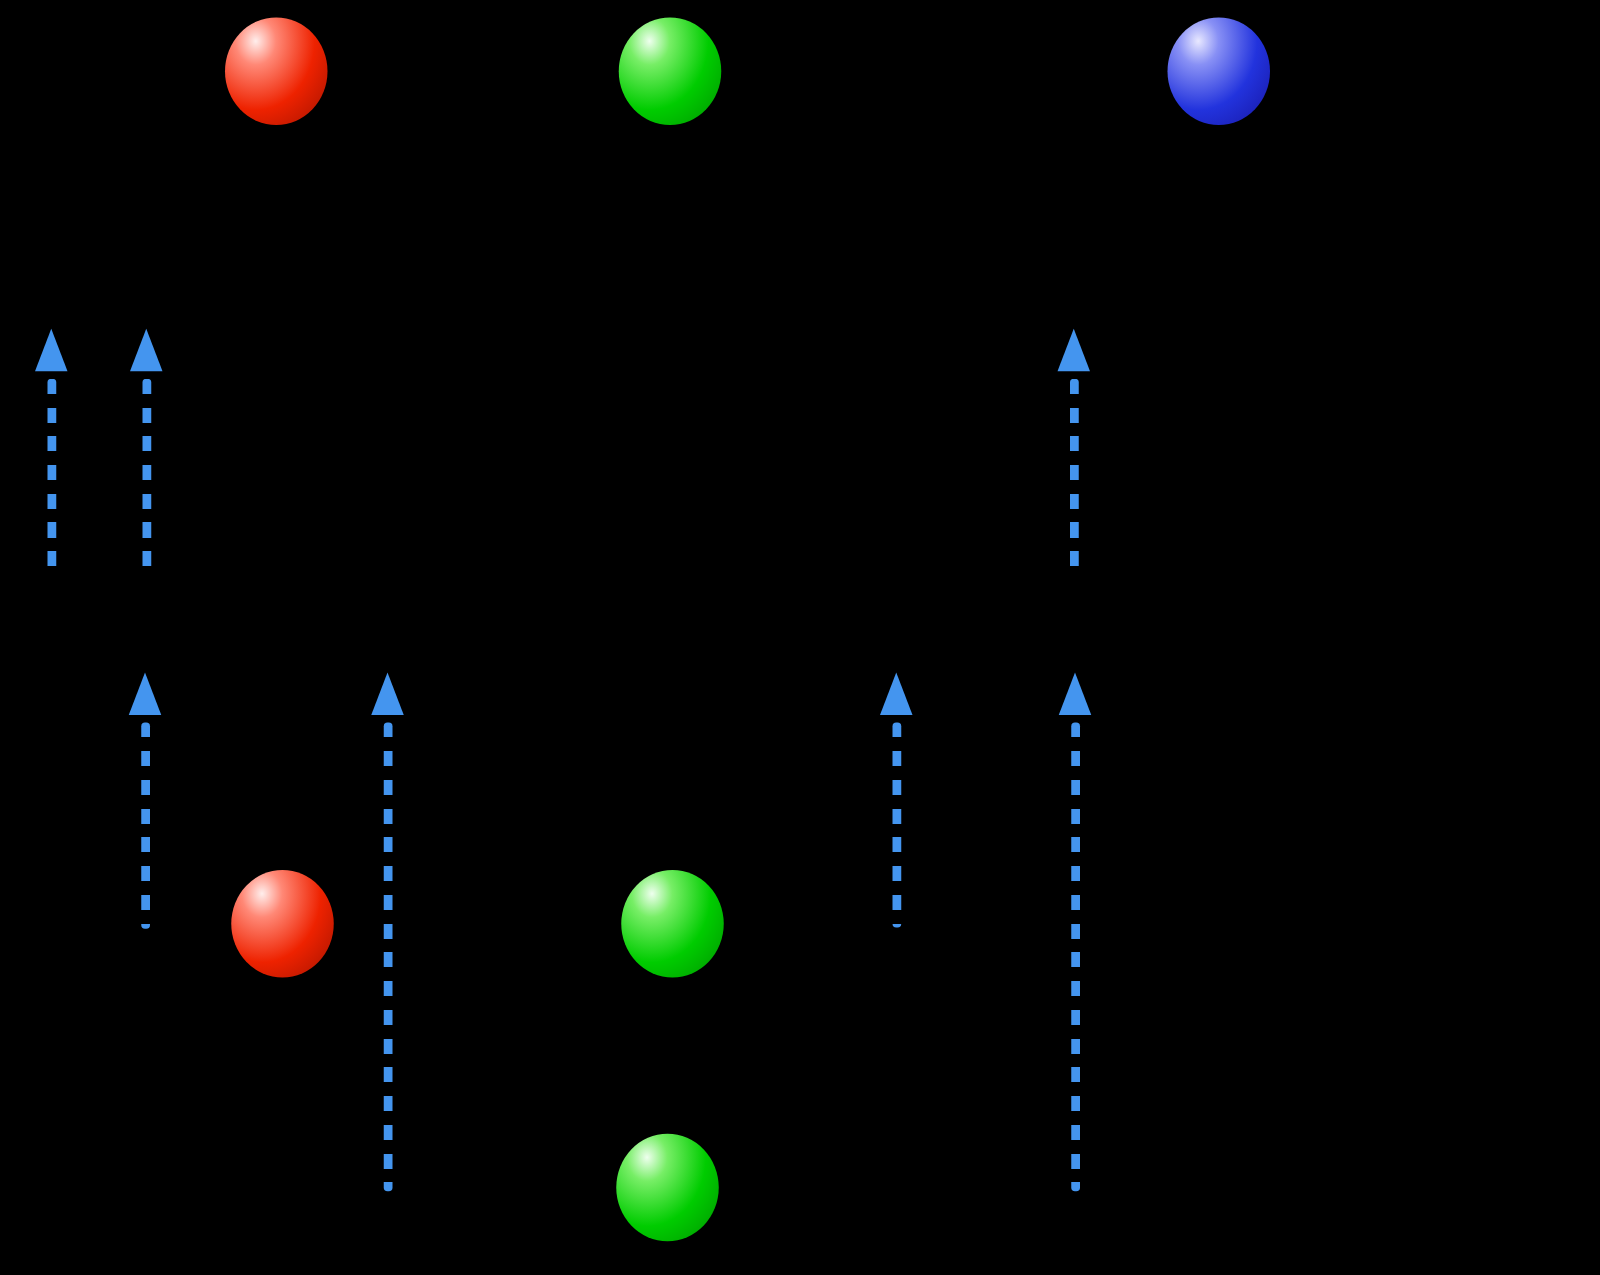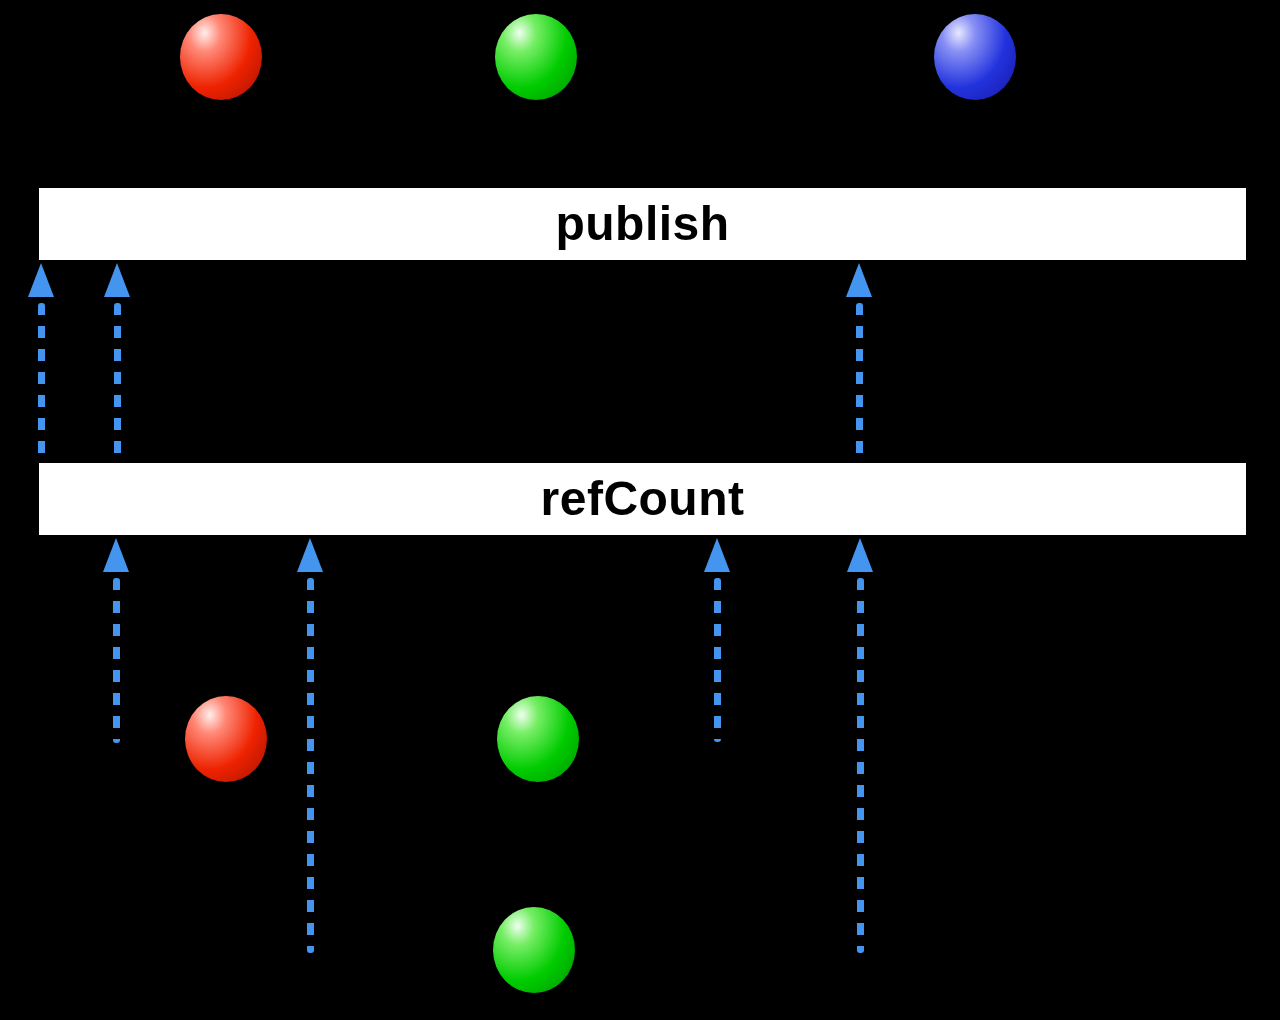--- a/index.html
+++ b/index.html
@@ -35,27 +35,21 @@
   .arrow-line {
     position: absolute;
     border-radius: 3px;
   }
 </style>
 </head>
 <body>
 
 <div class="canvas">
 
-  <div class="op-bar" style="left: 39px; top: 188px; width: 1207px; height: 72px; background: rgb(255, 255, 255); color: rgb(0, 0, 0);">
-    <span class="op-label">publish</span>
-  </div>
 
-  <div class="op-bar" style="left: 39px; top: 463px; width: 1207px; height: 72px; background: rgb(255, 255, 255); color: rgb(0, 0, 0);">
-    <span class="op-label">refCount</span>
-  </div>
 
   <div id="marbles-layer">
       <div class="marble" style="left: 180px; top: 14px; width: 82px; height: 86px; background: radial-gradient(at 30% 22%, rgb(255, 238, 236) 0%, rgb(255, 136, 118) 20%, rgb(238, 34, 0) 58%, rgb(170, 20, 0) 96%);"></div>
       <div class="marble" style="left: 495px; top: 14px; width: 82px; height: 86px; background: radial-gradient(at 30% 22%, rgb(238, 255, 238) 0%, rgb(119, 238, 102) 20%, rgb(0, 204, 0) 58%, rgb(0, 153, 0) 96%);"></div>
       <div class="marble" style="left: 934px; top: 14px; width: 82px; height: 86px; background: radial-gradient(at 30% 22%, rgb(232, 232, 255) 0%, rgb(136, 144, 245) 20%, rgb(34, 51, 221) 58%, rgb(24, 24, 168) 96%);"></div>
       <div class="marble" style="left: 185px; top: 696px; width: 82px; height: 86px; background: radial-gradient(at 30% 22%, rgb(255, 238, 236) 0%, rgb(255, 136, 118) 20%, rgb(238, 34, 0) 58%, rgb(170, 20, 0) 96%);"></div>
       <div class="marble" style="left: 497px; top: 696px; width: 82px; height: 86px; background: radial-gradient(at 30% 22%, rgb(238, 255, 238) 0%, rgb(119, 238, 102) 20%, rgb(0, 204, 0) 58%, rgb(0, 153, 0) 96%);"></div>
       <div class="marble" style="left: 493px; top: 907px; width: 82px; height: 86px; background: radial-gradient(at 30% 22%, rgb(238, 255, 238) 0%, rgb(119, 238, 102) 20%, rgb(0, 204, 0) 58%, rgb(0, 153, 0) 96%);"></div>
     </div>
   <div id="arrows-layer">

